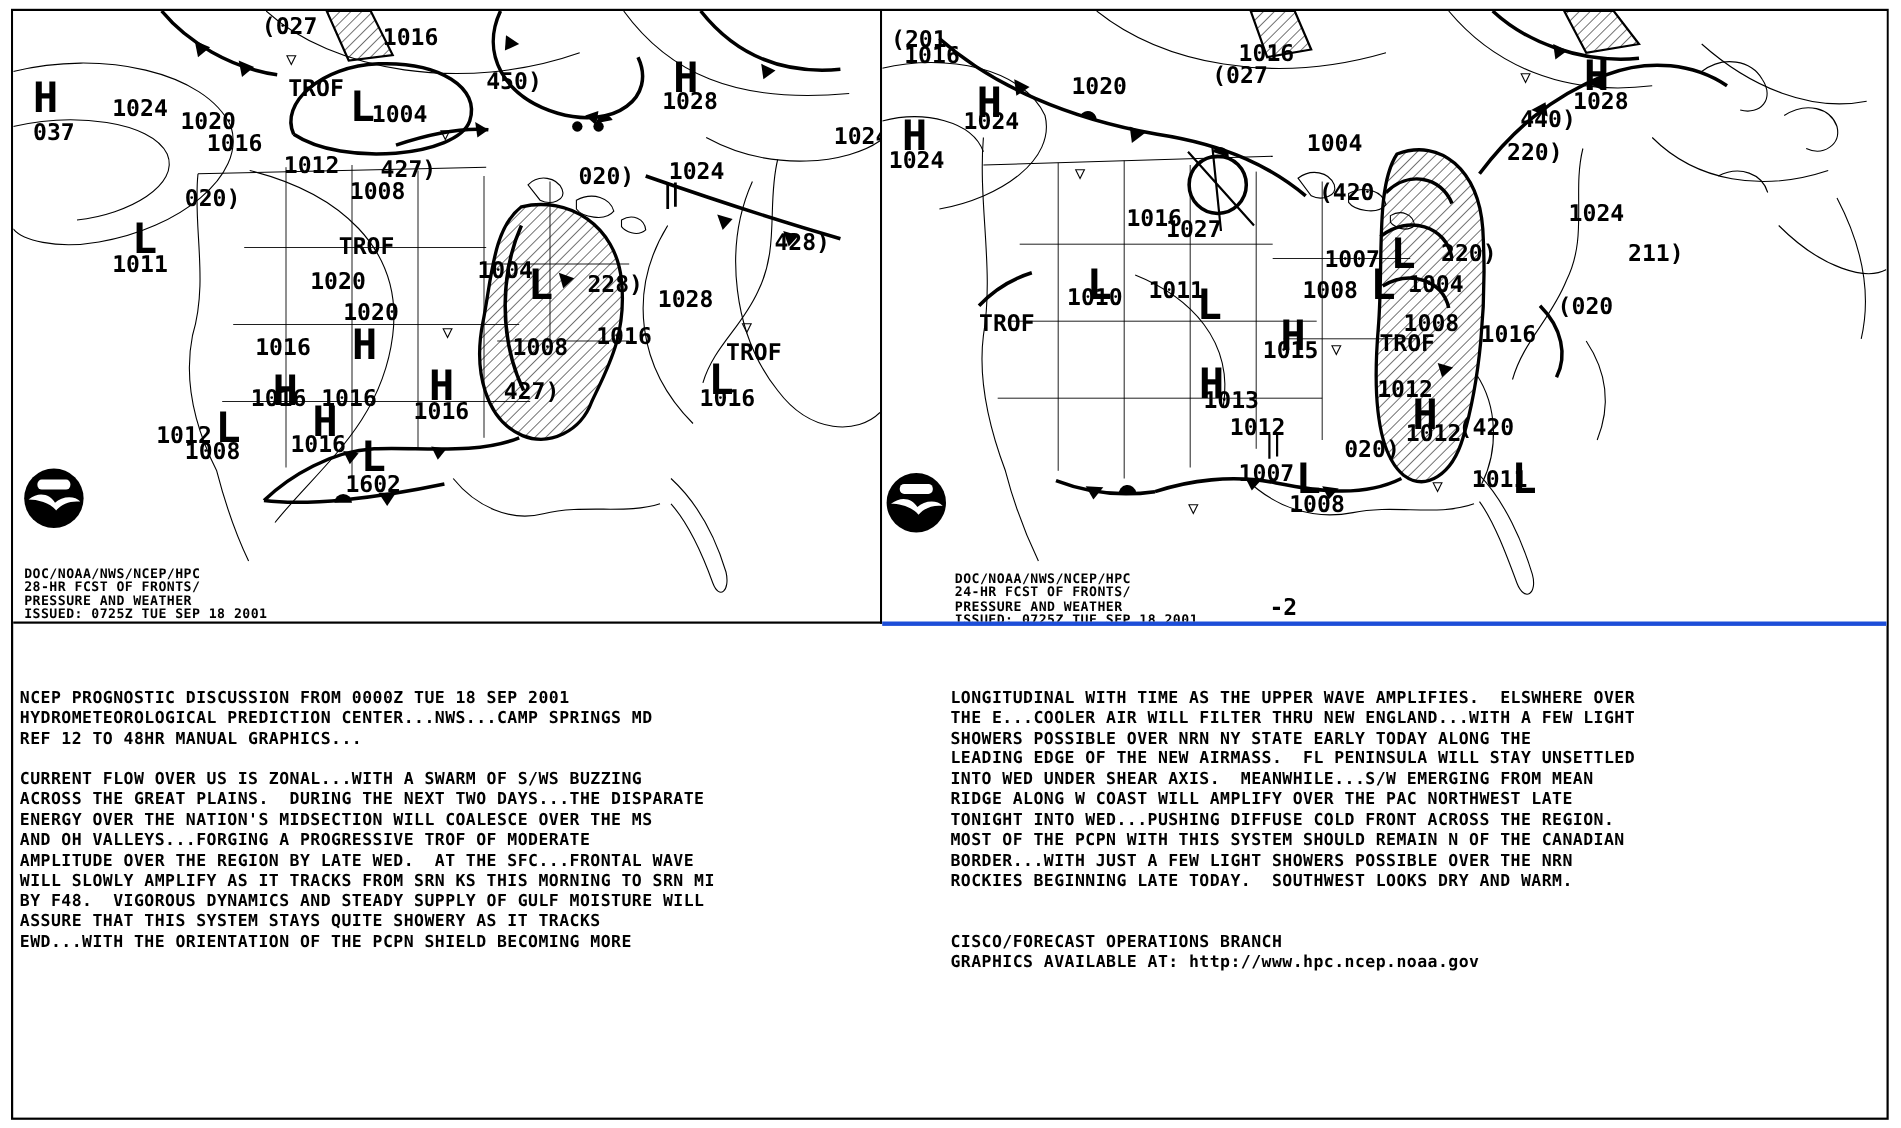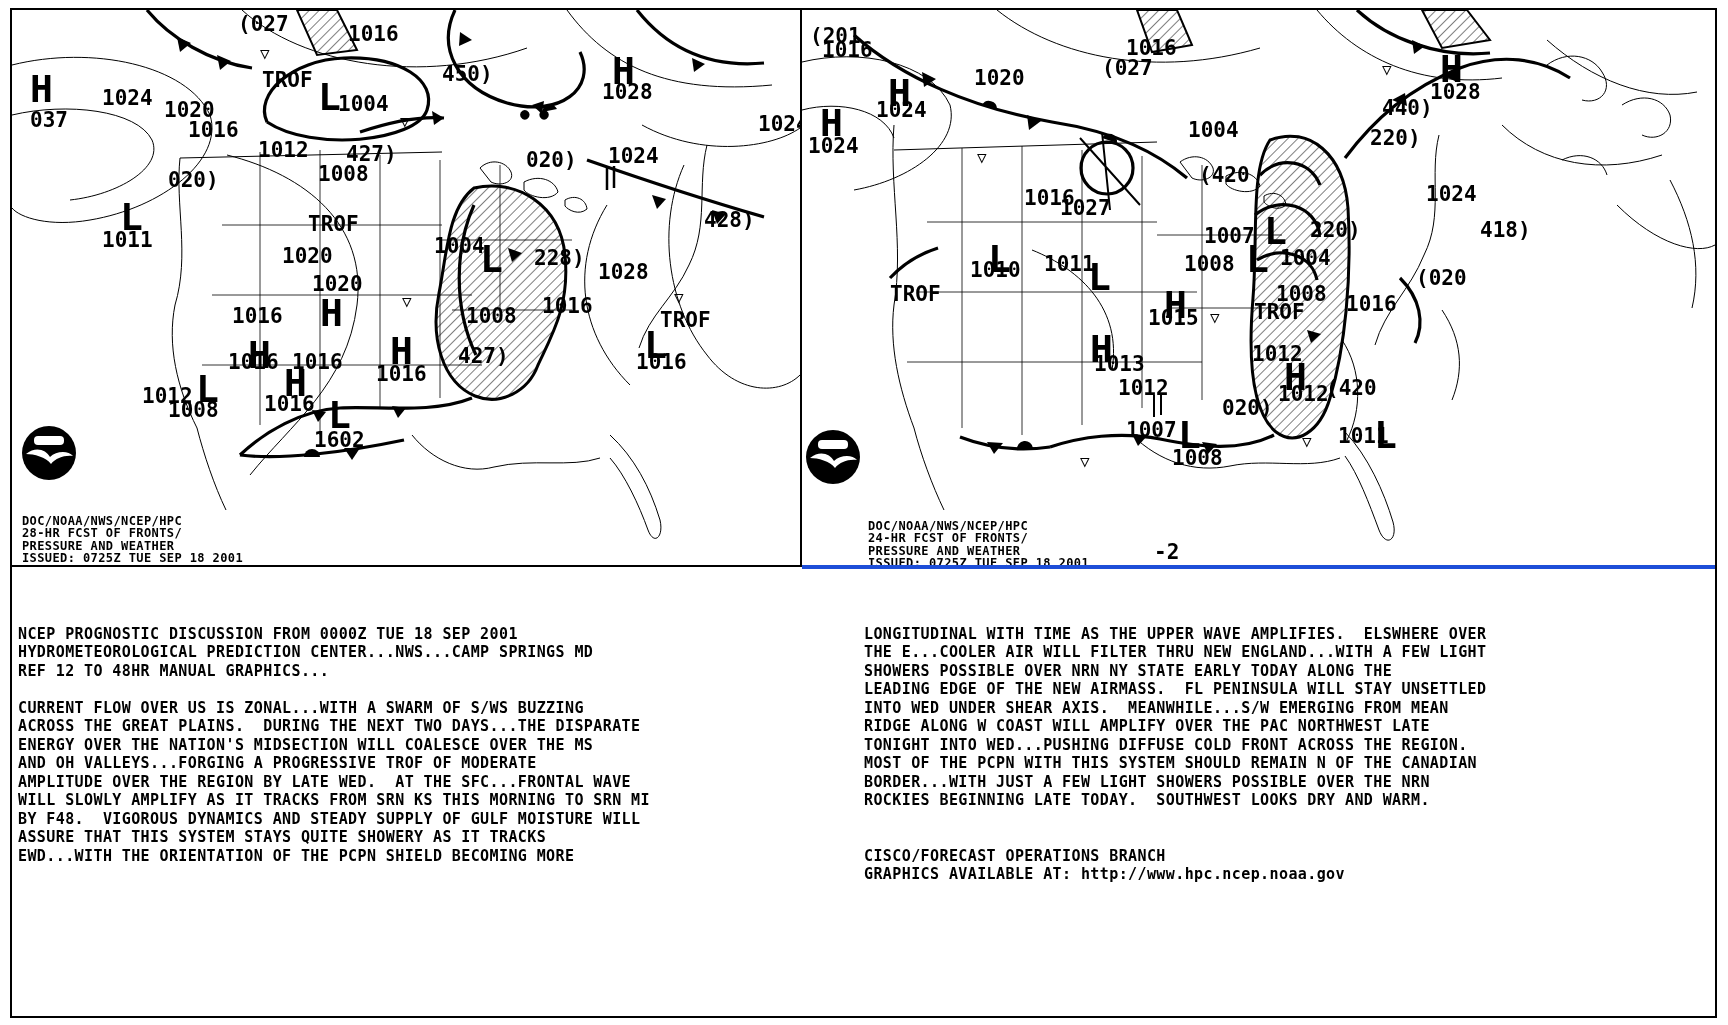--- a/index.html
+++ b/index.html
@@ -370,21 +370,21 @@
           <span class="maplabel" style="left: 580px; top: 88px;">440)</span>
 
           <span class="maplabel" style="left: 568px; top: 118px;">220)</span>
 
           <span class="maplabel hl" style="left: 638px; top: 42px;">H</span>
 
           <span class="maplabel" style="left: 628px; top: 72px;">1028</span>
 
           <span class="maplabel" style="left: 624px; top: 174px;">1024</span>
 
-          <span class="maplabel" style="left: 678px; top: 210px;">418)</span>
+          <span class="maplabel" style="left: 678px; top: 210px;">211)</span>
 
           <span class="maplabel" style="left: 544px; top: 284px;">1016</span>
 
           <span class="maplabel" style="left: 614px; top: 258px;">(020</span>
 
           <span class="maplabel" style="left: 536px; top: 416px;">1011</span>
 
           <span class="maplabel hl" style="left: 572px; top: 408px;">L</span>
 
           <span class="maplabel" style="left: 352px; top: 532px;">-2</span>

